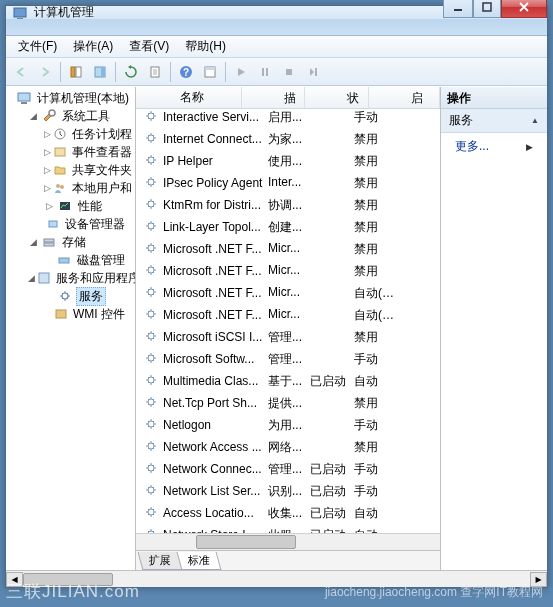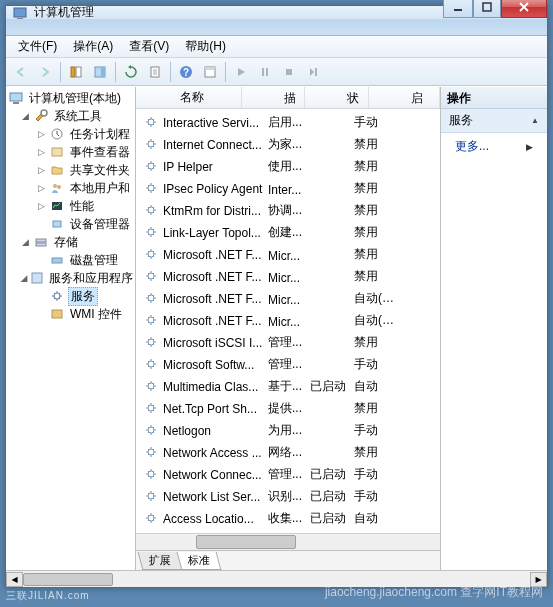--- a/index.html
+++ b/index.html
@@ -19,34 +19,34 @@
 .menubar { height: 22px; background: linear-gradient(to bottom,#fafcfe,#e9f1f9); border-bottom: 1px solid #c9d8e8; display: flex; align-items: center; padding: 0 4px; font-size: 12px; }
 .menu-item { padding: 11px 8px; cursor: default; }
 
 .toolbar { height: 28px; background: linear-gradient(to bottom,#f4f8fc,#e3edf6); border-bottom: 1px solid #b8cde0; display: flex; align-items: center; padding: 0 4px; gap: 2px; }
 .tool-btn { width: 22px; height: 22px; border: 1px solid transparent; display: flex; align-items: center; justify-content: center; border-radius: 2px; }
 .tool-btn.disabled { opacity: .4; }
 .tool-sep { width: 1px; height: 20px; background: #b0c4d8; margin: 0 2px; }
 
 .content { flex: 1; display: flex; overflow: hidden; border-top: 1px solid #fff; }
 
-.tree-pane { width: 130px; border-right: 1px solid #c0c0c0; overflow: hidden; font-size: 12px; background: #fff; padding: 2px 0; }
+.tree-pane { width: 130px; border-right: 1px solid #c0c0c0; overflow: hidden; font-size: 12px; background: #fff; padding: 2px 8px; }
 .tree-item { display: flex; align-items: center; height: 18px; padding-left: 2px; white-space: nowrap; cursor: default; }
 .tree-item.d1 { padding-left: 14px; }
 .tree-item.d2 { padding-left: 30px; }
 .tree-item.selected .tree-label { background: #cce8ff; border: 1px dotted #7aa7d8; padding: 0 2px; }
 .tree-exp { width: 11px; height: 11px; margin-right: 2px; display: flex; align-items: center; justify-content: center; font-size: 9px; color: #666; }
 .tree-icon { width: 16px; height: 16px; margin-right: 3px; display: flex; align-items: center; justify-content: center; }
 .tree-label { padding: 0 2px; }
 
 .mid-pane { flex: 1; display: flex; flex-direction: column; border-right: 1px solid #c0c0c0; overflow: hidden; position: relative; }
 .list-header { height: 22px; background: linear-gradient(to bottom,#fdfdfe,#eef2f7); border-bottom: 1px solid #d0d8e0; display: flex; font-size: 12px; }
 .list-header .col { border-right: 1px solid #d8e0e8; padding: 3px 6px; margin-left: 36px; }
 .list-body { flex: 1; overflow-y: scroll; overflow-x: hidden; font-size: 12px; background: #fff; }
-.list-row { display: flex; height: 22px; align-items: flex-end; white-space: nowrap; }
+.list-row { display: flex; height: 22px; align-items: flex-start; white-space: nowrap; }
 .list-row .cell { padding: 0 4px; overflow: hidden; text-overflow: ellipsis; }
 .svc-icon { width: 16px; height: 16px; margin: 0 3px 0 4px; flex-shrink: 0; }
 .c-name { width: 128px; display: flex; align-items: center; }
 .c-desc { width: 42px; }
 .c-stat { width: 44px; }
 .c-start { width: 58px; }
 
 .hscroll { height: 17px; background: #f0f0f0; border-top: 1px solid #d0d0d0; position: relative; }
 .hscroll-thumb { position: absolute; left: 60px; width: 100px; top: 1px; height: 14px; background: #cdcdcd; border: 1px solid #a0a0a0; border-radius: 2px; }
 
@@ -61,21 +61,21 @@
 .right-section { background: #e4eef9; padding: 3px 8px; border-bottom: 1px solid #cadcec; display: flex; justify-content: space-between; align-items: center; }
 .right-link { padding: 5px 14px; color: #003399; display: flex; justify-content: space-between; align-items: center; }
 .arrow-up { font-size: 8px; color: #446; }
 .arrow-r { font-size: 9px; color: #333; }
 
 .bottom-scroll { height: 17px; background: #f0f0f0; border-top: 1px solid #c0c0c0; display: flex; align-items: center; }
 .bs-btn { width: 17px; height: 15px; background: #e8e8e8; border: 1px solid #b0b0b0; display: flex; align-items: center; justify-content: center; font-size: 8px; }
 .bs-track { flex: 1; height: 15px; position: relative; }
 .bs-thumb { position: absolute; left: 0; width: 90px; height: 13px; top: 1px; background: #cdcdcd; border: 1px solid #a0a0a0; border-radius: 2px; }
 
-.watermark { position: absolute; bottom: 4px; left: 6px; font-size: 10px; color: rgba(255,255,255,.7); letter-spacing: 1px; }
+.watermark { position: absolute; bottom: 4px; left: 6px; font-size: 17px; color: rgba(255,255,255,.7); letter-spacing: 1px; }
 .watermark2 { position: absolute; bottom: 6px; right: 10px; font-size: 12px; color: rgba(210,220,235,.85); }
 </style>
 </head>
 <body>
 
 <div class="window">
 
   <div class="titlebar">
     <span class="titlebar-icon">
       <svg width="16" height="16" viewBox="0 0 16 16">

